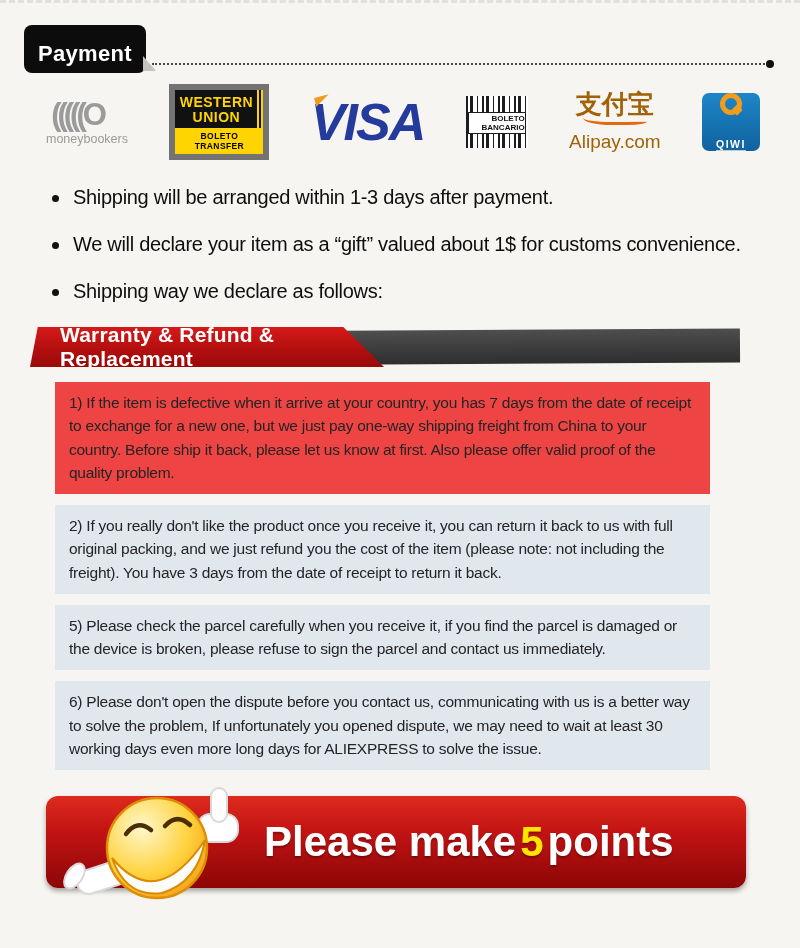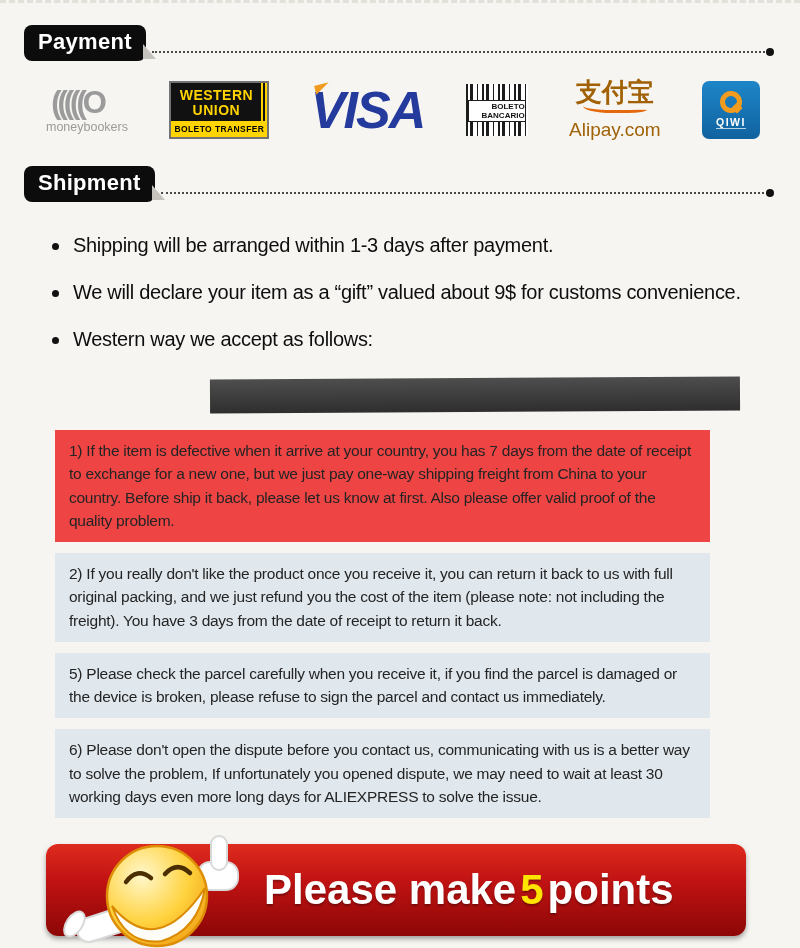--- a/index.html
+++ b/index.html
@@ -9,55 +9,55 @@
     font-family:"Liberation Sans", sans-serif;
     position:relative; overflow:hidden;
     border-top:3px dashed #e3e0da;
   }
   .page { position:relative; width:800px; height:945px; }
 
   
   .sec-header { display:flex; align-items:flex-end; margin:0 26px 0 24px; }
   .tag {
     position:relative; background:#0c0c0c; color:#fff;
-    font-size:22px; font-weight:bold; padding:4px 14px 6px;
+    font-size:22px; font-weight:bold; padding:16px 14px 6px;
     border-radius:8px; z-index:1; letter-spacing:.3px;
   }
   .tag::after {
     content:""; position:absolute; right:-10px; bottom:2px;
     width:0; height:0; z-index:-1;
     border-bottom:15px solid #c6c3bd; border-right:13px solid transparent;
   }
   .dotline { flex:1; height:0; border-top:2px dotted #4a4a4a; margin:0 2px 8px 6px; position:relative; }
   .dotline::after { content:""; position:absolute; right:-2px; top:-5px; width:8px; height:8px; border-radius:50%; background:#111; }
   .payment-header { padding-top:22px; }
 
   .payment-desc { margin:13px 26px 0 24px; max-width:742px; font-size:17px; line-height:1.5; color:#1c1c1c; letter-spacing:-0.1px; }
 
   
   .logos { display:flex; align-items:center; justify-content:space-between; margin:17px 40px 0 30px; height:64px; }
   .mb { text-align:center; color:#979797; }
   .mb-arcs { font-size:31px; font-weight:bold; letter-spacing:-4px; line-height:1; color:#9b9b9b; padding-right:4px; }
   .mb-label { font-size:12.5px; margin-top:2px; color:#9b9b9b;padding-left:16px; }
-  .wu { width:100px; border:2px solid #737373; background:#111; text-align:center; }
+  .wu { width:100px; border:6px solid #737373; background:#111; text-align:center; }
   .wu-top { color:#ffd400; font-weight:bold; font-size:14px; line-height:1.05; padding:5px 2px 4px; letter-spacing:.5px; border-right:6px double #ffd400; }
   .wu-bottom { background:#ffd400; color:#000; font-size:8.5px; font-weight:bold; padding:3px 0; letter-spacing:.4px; }
   .visa { position:relative; font-size:52px; font-weight:bold; font-style:italic; color:#253a9d; letter-spacing:-2px; }
   .visa::before { content:""; position:absolute; left:4px; top:4px; width:0; height:0;
     border-bottom:9px solid transparent; border-left:15px solid #f09b1d; transform:rotate(-14deg); }
   .boleto { position:relative; width:62px; height:52px;
     background:repeating-linear-gradient(90deg,#1d1d1d 0 2px,#fff 2px 4px,#1d1d1d 4px 7px,#fff 7px 11px,#1d1d1d 11px 12px,#fff 12px 16px); }
   .boleto-label { position:absolute; left:2px; right:2px; top:16px; background:#fff; border:1px solid #1d1d1d;
     font-size:8px; font-weight:bold; line-height:1.15; text-align:right; padding:1px 0; color:#111; }
   .alipay { text-align:center; }
   .alipay-cn { font-size:26px; font-weight:bold; color:#a16207; line-height:1; position:relative; }
   .alipay-swoosh { width:64px; height:7px; margin:1px auto 0; border-bottom:3px solid #e4680e; border-radius:0 0 60% 90% / 0 0 7px 14px; }
   .alipay-label { font-size:19px; color:#a16207; margin-top:6px; }
   .qiwi { width:58px; height:58px; background:linear-gradient(180deg,#1d86c8,#11629f); border-radius:7px;
-    display:flex; flex-direction:column; align-items:center; justify-content:center; }
+    display:flex; flex-direction:column; align-items:center; justify-content:space-between; }
   .qiwi-q { position:relative; width:22px; height:22px; border:5px solid #f29c1f; border-radius:50%; }
   .qiwi-q::after { content:""; position:absolute; right:-4px; bottom:-4px; width:8px; height:8px; background:#f29c1f; transform:rotate(45deg); border-radius:1px; }
   .qiwi-label { color:#fff; font-size:10.5px; font-weight:bold; letter-spacing:1.5px; margin-top:3px; border-bottom:1px solid rgba(255,255,255,.7); }
 
   
   .shipment-header { margin-top:24px; }
   .bullets { list-style:none; margin:32px 0 0 50px; }
   .bullets li { position:relative; padding-left:23px; margin-bottom:24px; font-size:20px; color:#0e0e0e; letter-spacing:-0.3px; }
   .bullets li::before { content:""; position:absolute; left:2px; top:9px; width:7px; height:7px; border-radius:50%; background:#111; }
 
@@ -139,35 +139,32 @@
       <div class="alipay-cn">支付宝</div>
       <div class="alipay-swoosh"></div>
       <div class="alipay-label">Alipay.com</div>
     </div>
     <div class="qiwi">
       <div class="qiwi-q"></div>
       <div class="qiwi-label">QIWI</div>
     </div>
   </div>
 
-  <div class="sec-header shipment-header">
-    <div class="tag">
-      <span>Shipment</span>
-    </div>
-    <div class="dotline"></div>
-  </div>
 
   <ul class="bullets">
     <li>Shipping will be arranged within 1-3 days after payment.</li>
-    <li>We will declare your item as a “gift” valued about 9$ for customs convenience.</li>
-    <li>Western way we accept as follows:</li>
+    <li>We will declare your item as a “gift” valued about 1$ for customs convenience.</li>
+    <li>Shipping way we declare as follows:</li>
   </ul>
 
   <div class="warranty-head">
     <div class="darkbar"></div>
+    <div class="ribbon">
+      <span class="ribbon-title">Warranty &amp; Refund &amp; Replacement</span>
+    </div>
   </div>
 
   <div class="paras">
     <div class="para para-gray">1) If the item is defective when it arrive at your country, you has 7 days from the date of receipt to exchange for a new one, but we just pay one-way shipping freight from China to your country. Before ship it back, please let us know at first. Also please offer valid proof of the quality problem.</div>
     <div class="para para-blue">2) If you really don't like the product once you receive it, you can return it back to us with full original packing, and we just refund you the cost of the item (please note: not including the freight). You have 3 days from the date of receipt to return it back.</div>
     <div class="para para-blue">5) Please check the parcel carefully when you receive it, if you find the parcel is damaged or the device is broken, please refuse to sign the parcel and contact us immediately.</div>
     <div class="para para-blue">6) Please don't open the dispute before you contact us, communicating with us is a better way to solve the problem, If unfortunately you opened dispute, we may need to wait at least 30 working days even more long days for ALIEXPRESS to solve the issue.</div>
   </div>
 
   <div class="banner">

